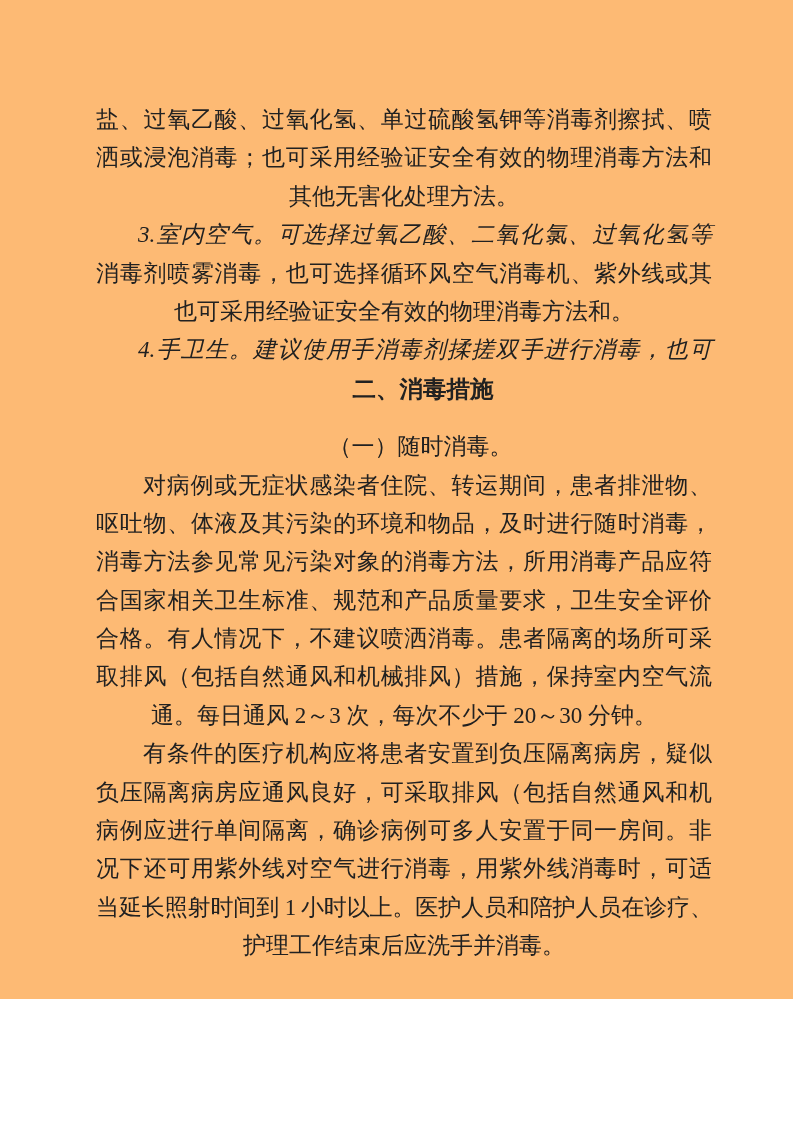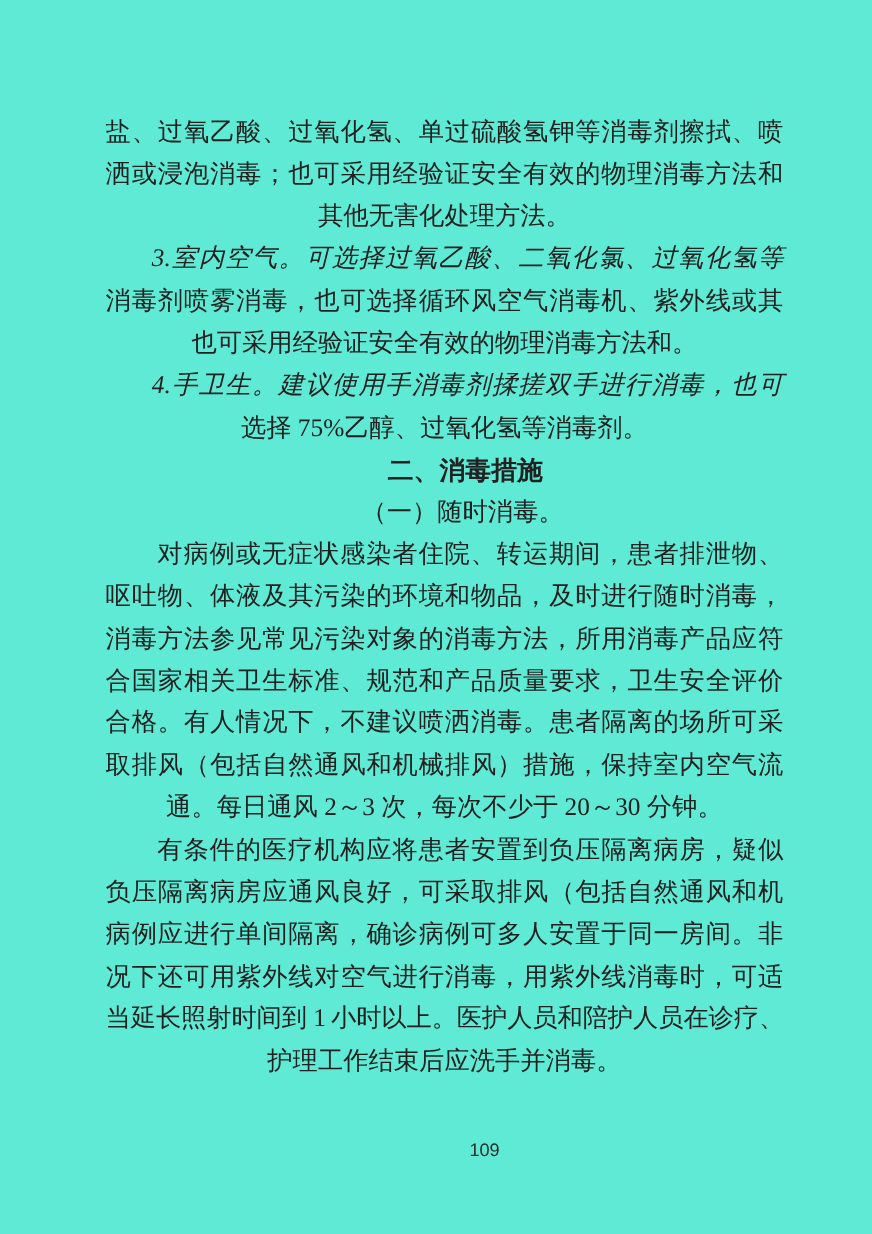--- a/index.html
+++ b/index.html
@@ -1,20 +1,20 @@
 <!DOCTYPE html>
 <html><head>
 <meta charset="utf-8">
 <style>
   html, body { margin: 0; padding: 0; background: #ffffff; }
   .page {
     position: relative;
     width: 793px;
-    height: 1122px;
-    background: #5eead4;
+    height: 999px;
+    background: #fdba74;
     overflow: hidden;
     font-family: "Liberation Serif", "DejaVu Serif", serif;
     color: #212121;
   }
   .content {
     position: absolute;
     left: 96px;
     top: 101px;
     width: 616px;
   }
@@ -35,21 +35,21 @@
   
   .ind-num { padding-left: 42px; font-style: italic; }
   
   .h1 {
     font-family: Liberation Sans, sans-serif;
     font-weight: bold;
     padding-left: 38px;
     font-size: 23.5px;
   }
   
-  .h2 { padding-left: 33px; }
+  .h2 { padding-left: 33px; margin-top: 20px; }
   
   .tight { letter-spacing: -0.9px; }
   .pagenum {
     position: absolute;
     top: 1036px;
     left: 50%;
     transform: translateX(-50%);
     margin-left: 44px;
     font-size: 16.5px;
     line-height: 20px;
@@ -62,21 +62,20 @@
 
 <div class="page">
   <div class="content">
     <div class="line j">盐、过氧乙酸、过氧化氢、单过硫酸氢钾等消毒剂擦拭、喷</div>
     <div class="line j">洒或浸泡消毒；也可采用经验证安全有效的物理消毒方法和</div>
     <div class="line">其他无害化处理方法。</div>
     <div class="line ind-num j">3.室内空气。可选择过氧乙酸、二氧化氯、过氧化氢等</div>
     <div class="line j">消毒剂喷雾消毒，也可选择循环风空气消毒机、紫外线或其</div>
     <div class="line">也可采用经验证安全有效的物理消毒方法和。</div>
     <div class="line ind-num j">4.手卫生。建议使用手消毒剂揉搓双手进行消毒，也可</div>
-    <div class="line">选择 75%乙醇、过氧化氢等消毒剂。</div>
     <div class="line h1">二、消毒措施</div>
     <div class="line h2">（一）随时消毒。</div>
     <div class="line ind2 j">对病例或无症状感染者住院、转运期间，患者排泄物、</div>
     <div class="line j">呕吐物、体液及其污染的环境和物品，及时进行随时消毒，</div>
     <div class="line j">消毒方法参见常见污染对象的消毒方法，所用消毒产品应符</div>
     <div class="line j">合国家相关卫生标准、规范和产品质量要求，卫生安全评价</div>
     <div class="line j">合格。有人情况下，不建议喷洒消毒。患者隔离的场所可采</div>
     <div class="line j">取排风（包括自然通风和机械排风）措施，保持室内空气流</div>
     <div class="line">通。每日通风 2～3 次，每次不少于 20～30 分钟。</div>
     <div class="line ind2 j">有条件的医疗机构应将患者安置到负压隔离病房，疑似</div>

